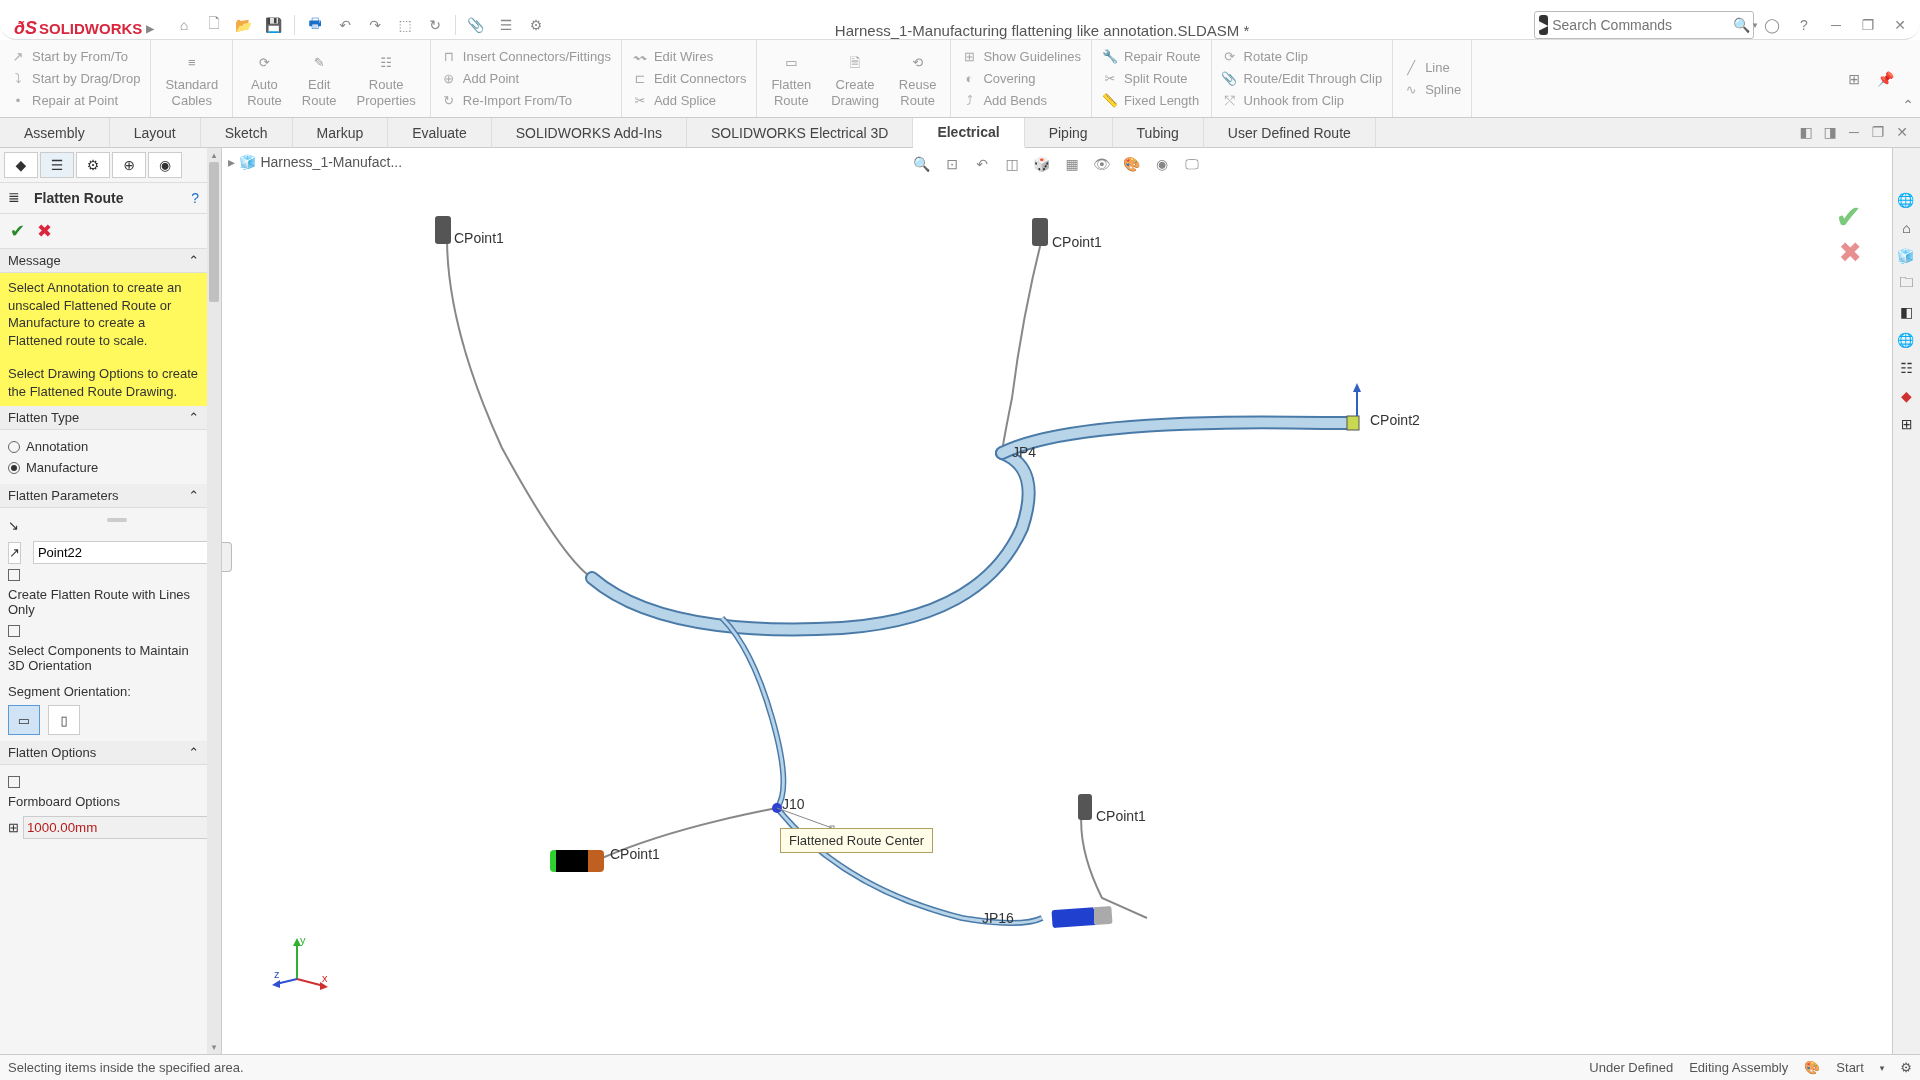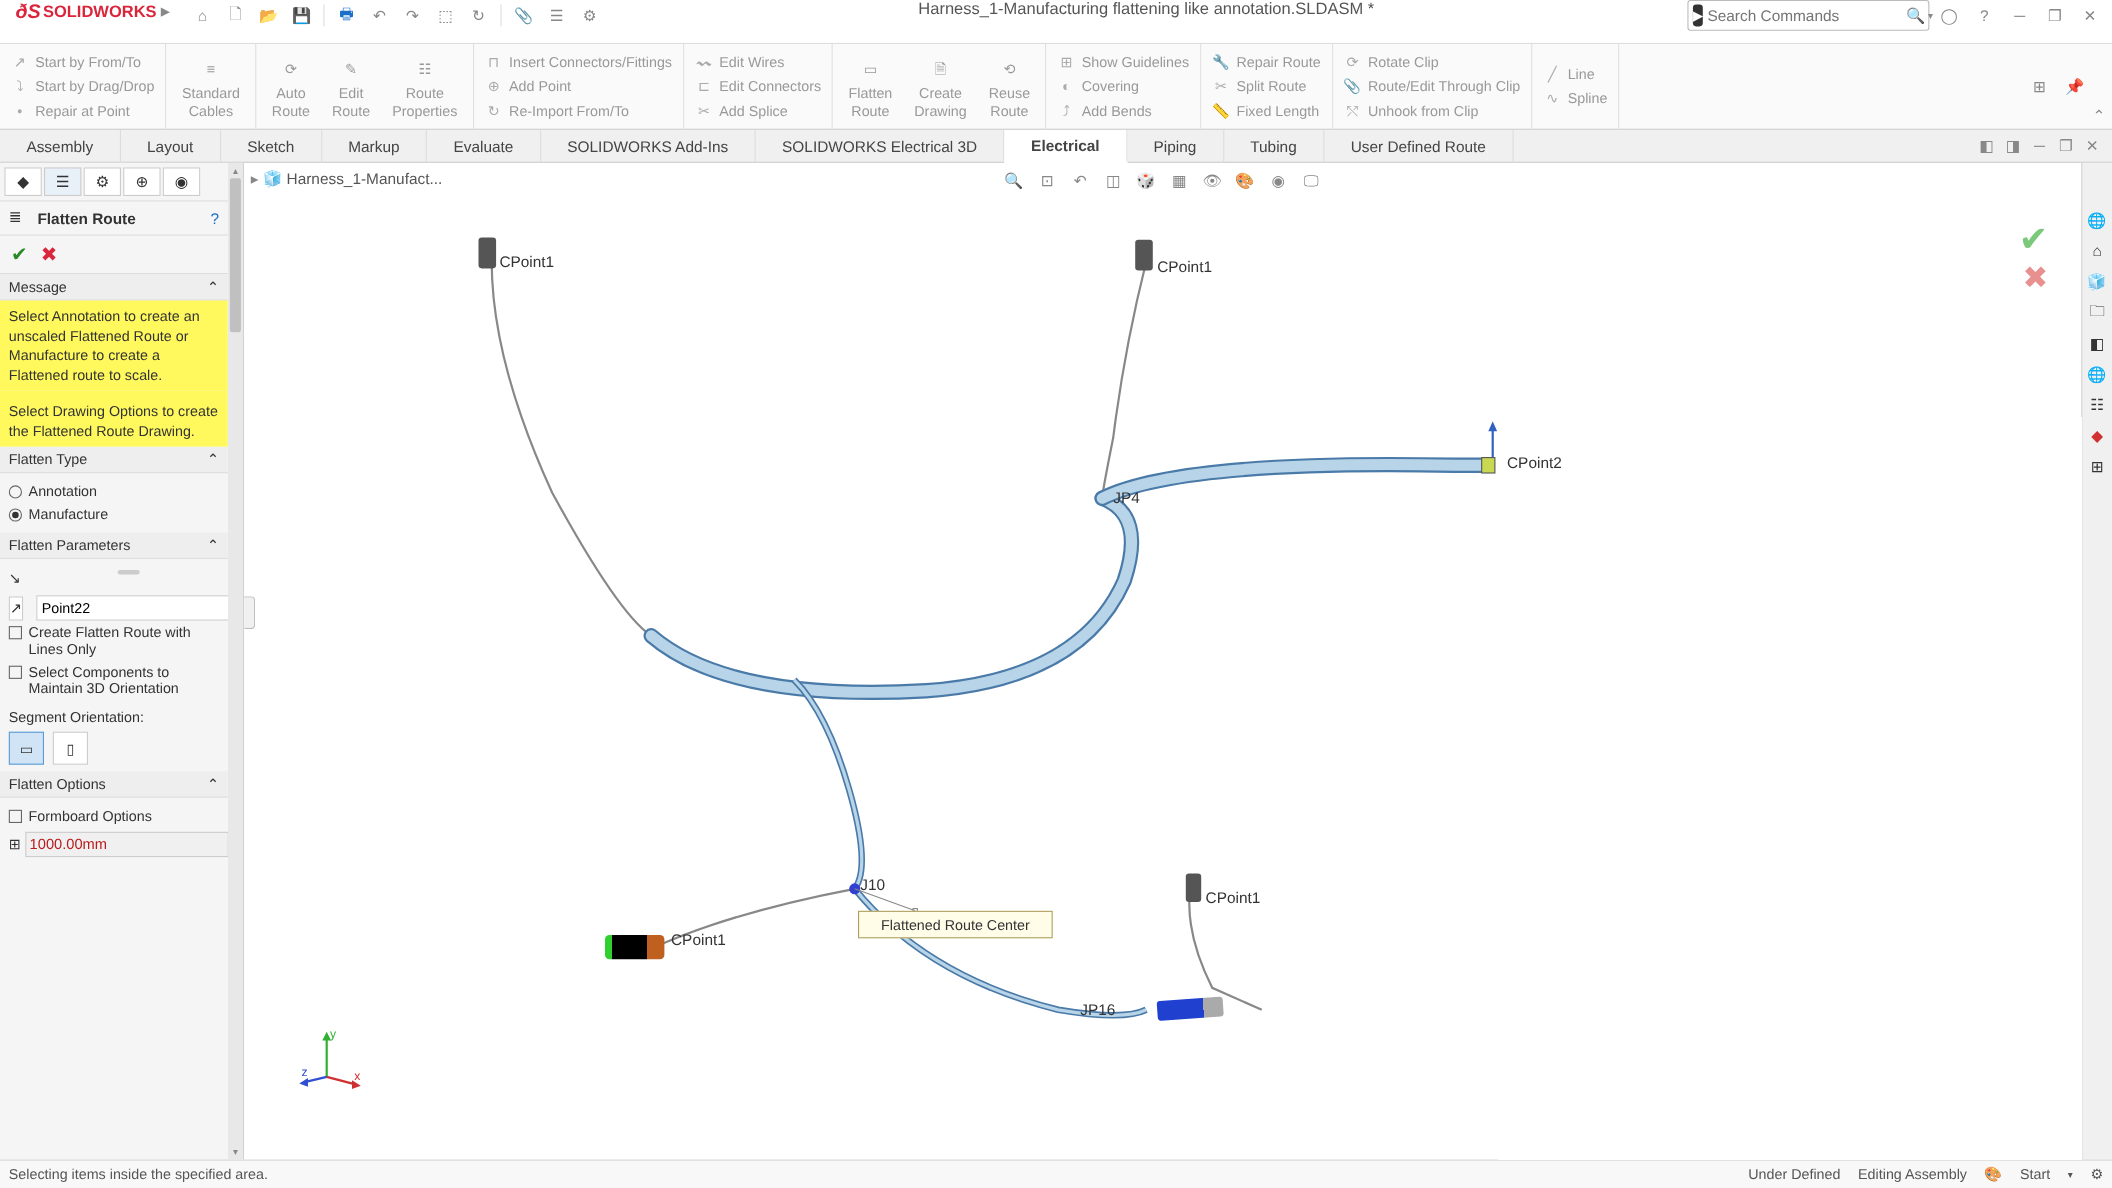--- a/index.html
+++ b/index.html
@@ -1,19 +1,19 @@
 <!DOCTYPE html>
 <html><head>
 <meta charset="utf-8">
 <style>
 * { box-sizing: border-box; margin: 0; padding: 0; font-family: "Segoe UI", Arial, sans-serif; }
 body { width: 1920px; height: 1080px; background: #fff; overflow: hidden; font-size: 14px; color: #333; position: relative; }
 
 
-.titlebar { height: 40px; display: flex; align-items: flex-start; border-bottom: 1px solid #ddd; padding: 0 6px; }
+.titlebar { height: 40px; display: flex; align-items: flex-end; border-bottom: 1px solid #ddd; padding: 0 6px; border-radius: 16px; }
 .logo { display: flex; align-items: center; font-weight: bold; font-size: 15px; color: #d9263d; padding: 0 8px; }
 .logo .ds { font-style: italic; font-size: 18px; margin-right: 2px; }
 .tb-icons { display: flex; align-items: center; gap: 2px; margin-left: 8px; }
 .tb-btn { width: 28px; height: 28px; display: flex; align-items: center; justify-content: center; color: #888; border-radius: 3px; }
 .tb-sep { width: 1px; height: 20px; background: #ddd; margin: 0 4px; }
 .title-center { flex: 1; text-align: center; font-size: 15px; color: #555; }
 .tb-right { display: flex; align-items: center; gap: 4px; }
 .search-box { display: flex; align-items: center; border: 1px solid #bbb; border-radius: 3px; height: 28px; width: 220px; padding: 0 4px; }
 .search-box .cmd-icon { width: 20px; height: 20px; background: #333; color: #fff; display: flex; align-items: center; justify-content: center; border-radius: 3px; font-size: 12px; margin-right: 4px; }
 .search-box input { border: none; outline: none; flex: 1; font-size: 14px; color: #888; }
@@ -53,21 +53,21 @@
 .pp-confirm { display: flex; gap: 12px; padding: 6px 10px; border-bottom: 1px solid #ddd; }
 .ok-btn { color: #2a8a2a; font-size: 18px; }
 .cancel-btn { color: #d9263d; font-size: 18px; }
 
 .pp-section-h { background: #eee; padding: 4px 8px; font-weight: 400; font-size: 13px; display: flex; justify-content: space-between; align-items: center; border-bottom: 1px solid #ddd; }
 .pp-msg { background: #fff95e; padding: 6px 8px; font-size: 13px; line-height: 1.35; }
 .pp-body { padding: 6px 8px; font-size: 13px; }
 .radio-row { display: flex; align-items: center; gap: 6px; padding: 3px 0; }
 .radio { width: 12px; height: 12px; border: 1px solid #666; border-radius: 50%; display: inline-flex; align-items: center; justify-content: center; }
 .radio.checked::after { content: ''; width: 6px; height: 6px; background: #333; border-radius: 50%; }
-.check-row { display: flex; align-items: flex-start; gap: 6px; padding: 3px 0; }
+.check-row { display: flex; align-items: flex-start; gap: 6px; padding: 3px 0; flex-direction: column; }
 .chk { width: 12px; height: 12px; border: 1px solid #666; margin-top: 2px; flex-shrink: 0; }
 
 .seg-list { border: 1px solid #ccc; background: #fff; margin-top: 4px; }
 .seg-item { padding: 3px 6px; font-size: 13px; background: #cdeaf7; }
 .seg-item.sel { background: #2f8bd8; color: #fff; }
 .seg-slider { height: 12px; position: relative; margin-top: 2px; }
 .seg-input-row { display: flex; gap: 4px; margin-top: 8px; align-items: center; }
 .seg-input-row .lic { width: 20px; height: 22px; border: 1px solid #ccc; background: #fff; display: flex; align-items: center; justify-content: center; }
 .seg-input-row input { flex: 1; border: 1px solid #ccc; padding: 3px 4px; font-size: 13px; }
 .color-sw { width: 14px; height: 20px; background: #3030e0; margin-right: 4px; }
@@ -84,21 +84,21 @@
 .canvas { flex: 1; position: relative; background: #fff; }
 .bc { position: absolute; left: 6px; top: 6px; display: flex; align-items: center; gap: 4px; font-size: 14px; color: #555; }
 .bc .arrow { color: #888; }
 .view-toolbar { position: absolute; top: 4px; left: 50%; transform: translateX(-50%); display: flex; gap: 2px; }
 .vt-btn { width: 28px; height: 24px; display: flex; align-items: center; justify-content: center; color: #888; }
 .resize-handle { position: absolute; left: 0; top: 394px; width: 10px; height: 30px; border: 1px solid #bbb; border-left: none; background: #f0f0f0; border-radius: 0 4px 4px 0; }
 .floating-ok { position: absolute; right: 30px; top: 50px; color: #7bc97b; font-size: 32px; }
 .floating-cancel { position: absolute; right: 30px; top: 88px; color: #e89090; font-size: 28px; }
 .triad { position: absolute; left: 50px; bottom: 60px; }
 .canvas-label { position: absolute; font-size: 14px; color: #333; }
-.canvas-tooltip { position: absolute; background: #fffde8; border: 1px solid #b0a060; padding: 4px 20px; font-size: 13px; }
+.canvas-tooltip { position: absolute; background: #fffde8; border: 1px solid #b0a060; padding: 4px 8px; font-size: 13px; }
 
 
 .taskpane { width: 28px; background: #f0f0f0; border-left: 1px solid #ccc; display: flex; flex-direction: column; align-items: center; padding-top: 40px; gap: 4px; }
 .tp-btn { width: 24px; height: 24px; display: flex; align-items: center; justify-content: center; }
 
 
 .statusbar { height: 26px; border-top: 1px solid #ccc; display: flex; align-items: center; padding: 0 8px; font-size: 13px; color: #555; background: #f8f8f8; }
 .statusbar .left { flex: 1; }
 .statusbar .right { display: flex; gap: 16px; align-items: center; }
 

